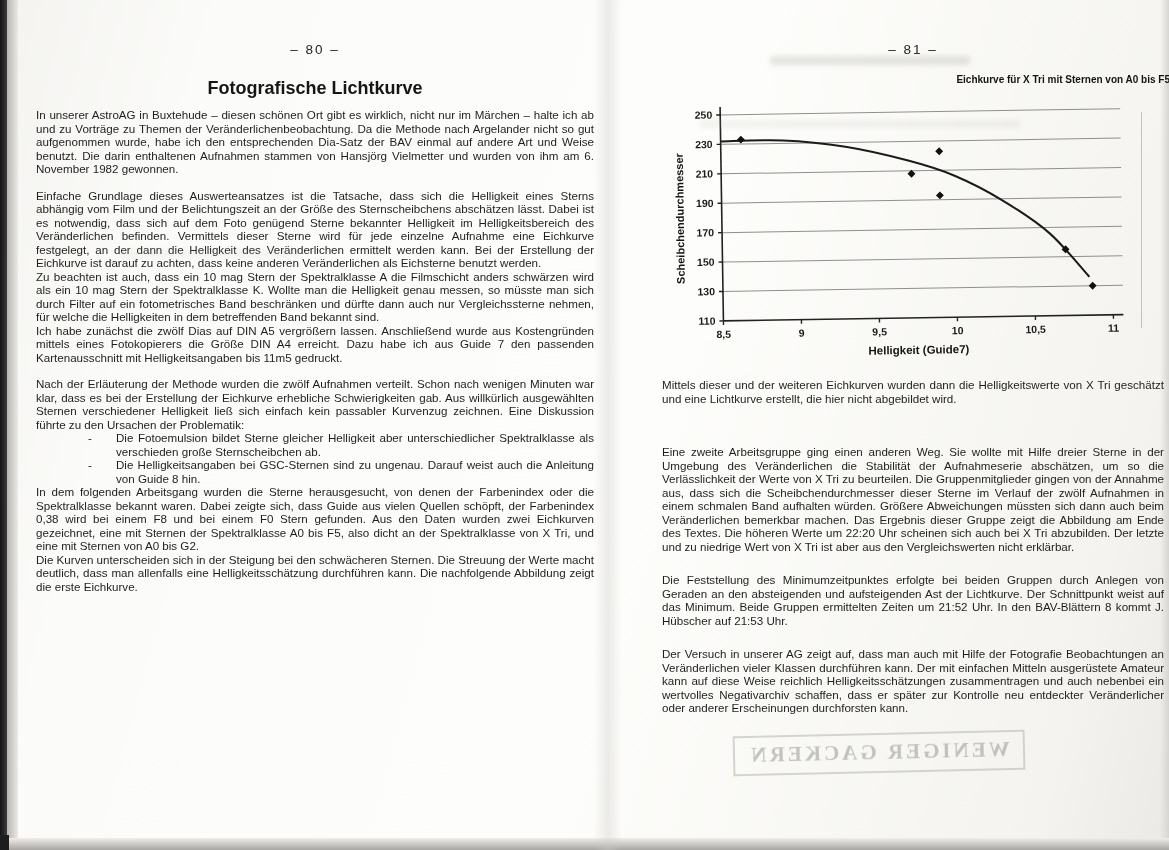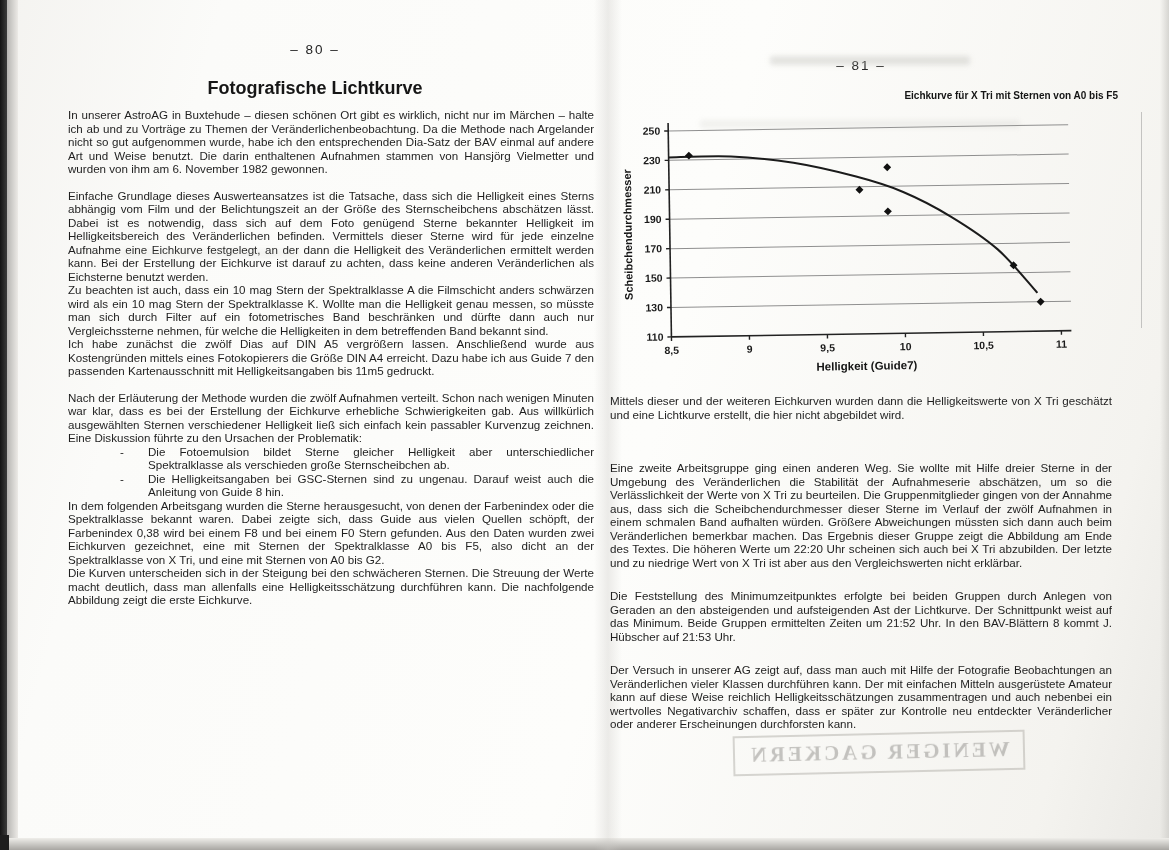--- a/index.html
+++ b/index.html
@@ -22,25 +22,25 @@
     border:2px solid rgba(168,166,160,.45);color:rgba(152,150,145,.55);
     transform:scaleX(-1) rotate(1.3deg);filter:blur(.5px);
     font-family:"Liberation Serif",serif;font-weight:bold;font-size:21px;letter-spacing:3px;
     text-align:center;line-height:35px;white-space:nowrap;
   }
   .ghost-line{position:absolute;left:1141px;top:112px;width:1px;height:216px;background:rgba(145,145,145,.5);}
 
   
   .page{position:absolute;top:0;height:656px;text-decoration:underline;}
   .page-left{left:36px;width:558px;}
-  .page-right{left:604px;width:514px;margin-top:16px;}
+  .page-right{left:656px;width:514px;}
   .page-number{position:absolute;top:42px;left:0;right:0;text-align:center;font-size:13.5px;letter-spacing:2px;color:#242424;}
   .page-title{position:absolute;top:78px;left:0;right:0;text-align:center;font-weight:bold;font-size:18px;color:#161616;}
   .content{position:absolute;left:0;right:0;}
-  #left-content{top:108px;margin-left:32px;}
+  #left-content{top:108px;}
   #right-content{top:378px;left:6px;right:6px;}
   .para{text-align:justify;font-size:11.6px;line-height:13.5px;color:#1e1e1e;}
   .bullet{position:relative;padding-left:80px;font-size:11.6px;line-height:13.5px;text-align:justify;}
   .bullet .dash{position:absolute;left:52px;top:0;}
   .page-left .spacer{height:13px;}
   .page-right .spacer{height:20px;}
 
   
   .chart-title{position:absolute;top:74px;left:0;right:0;text-align:right;font-weight:bold;font-size:10px;color:#141414;}
   .chart-box{position:absolute;left:14px;top:92px;width:476px;height:272px;transform:rotate(-0.9deg);}

